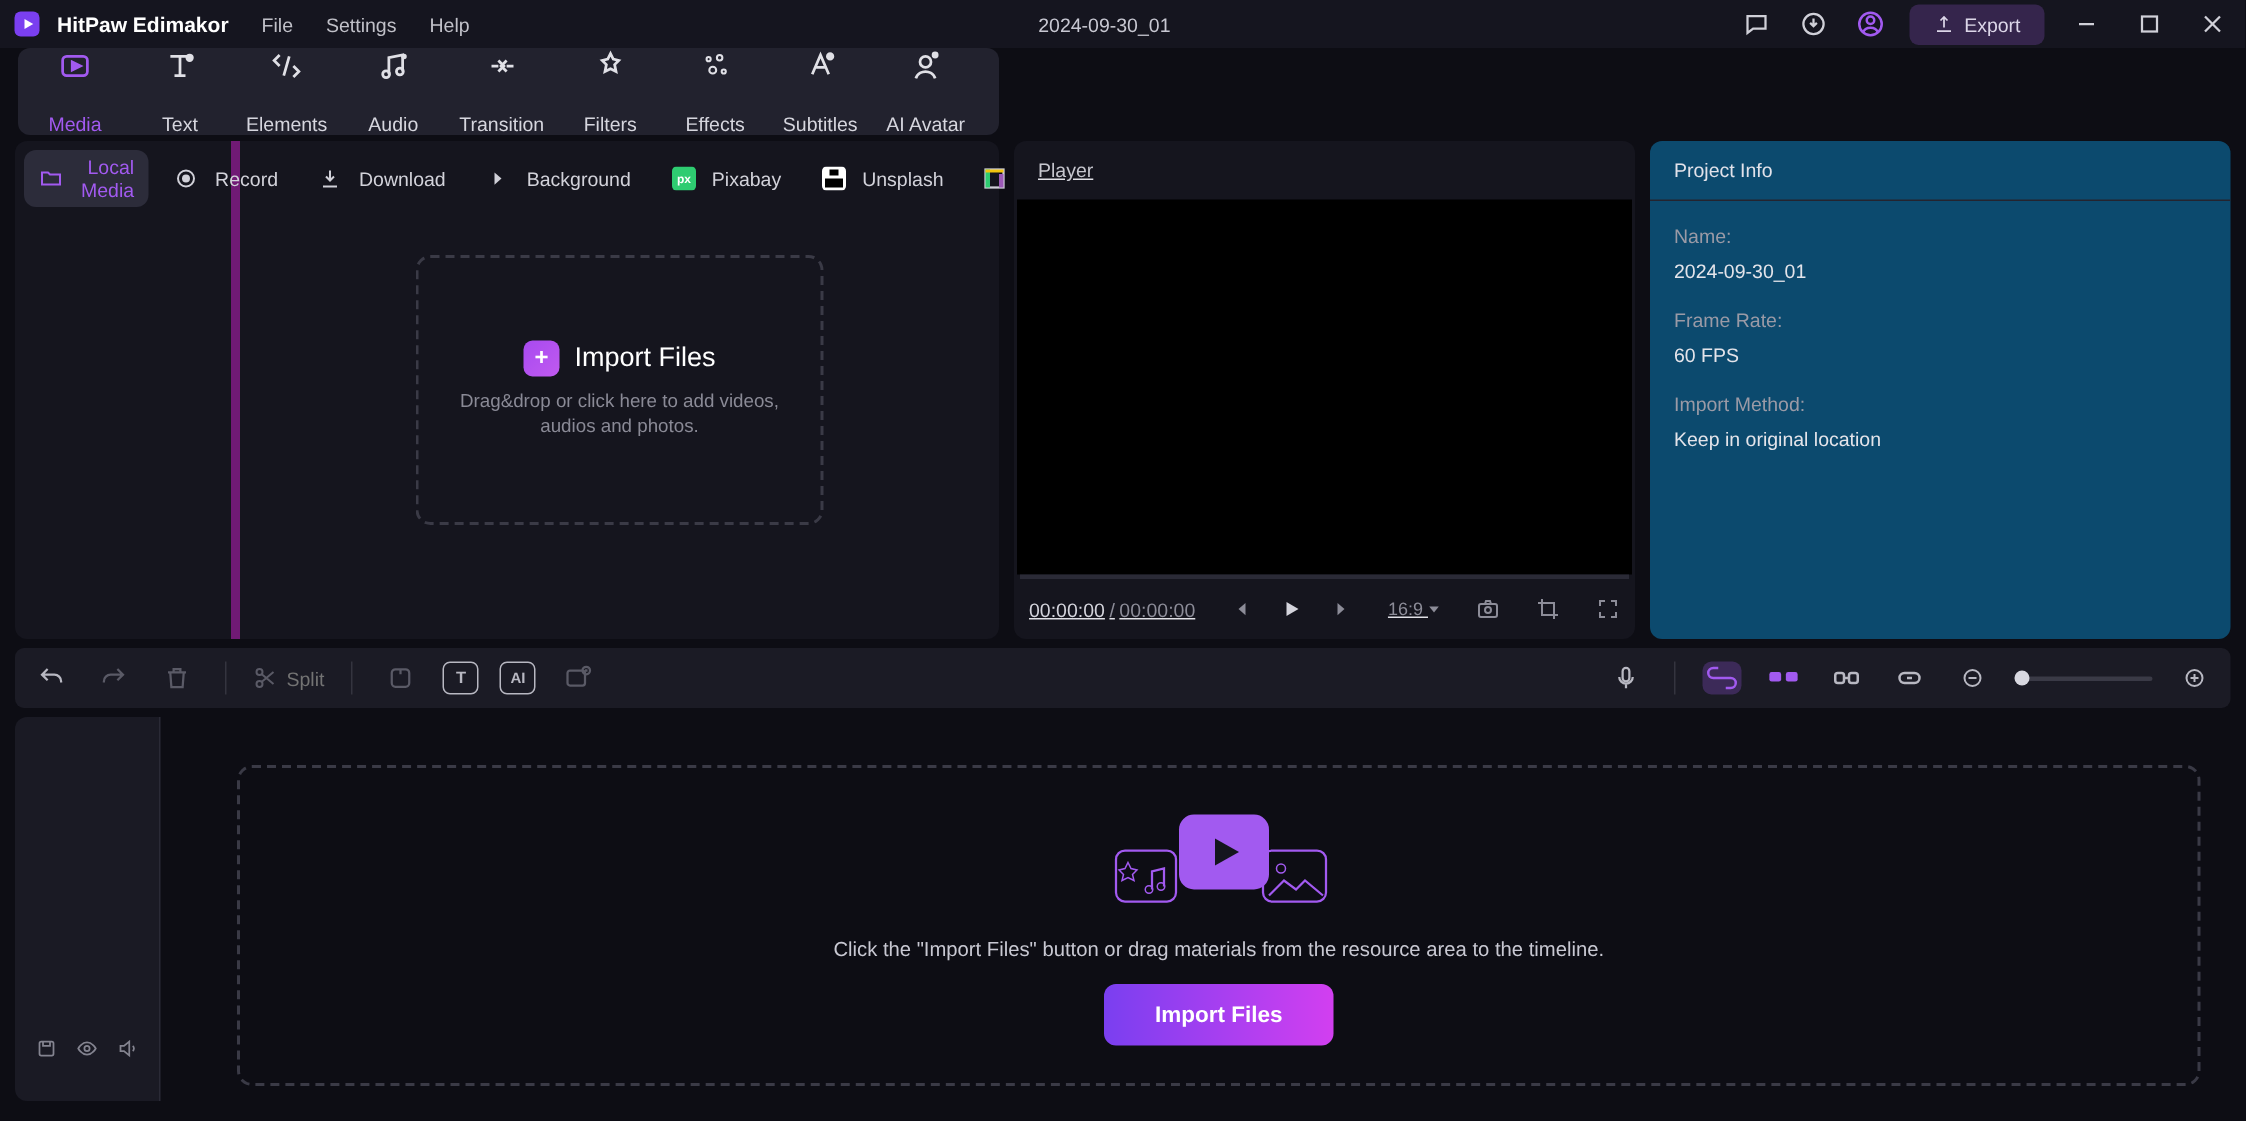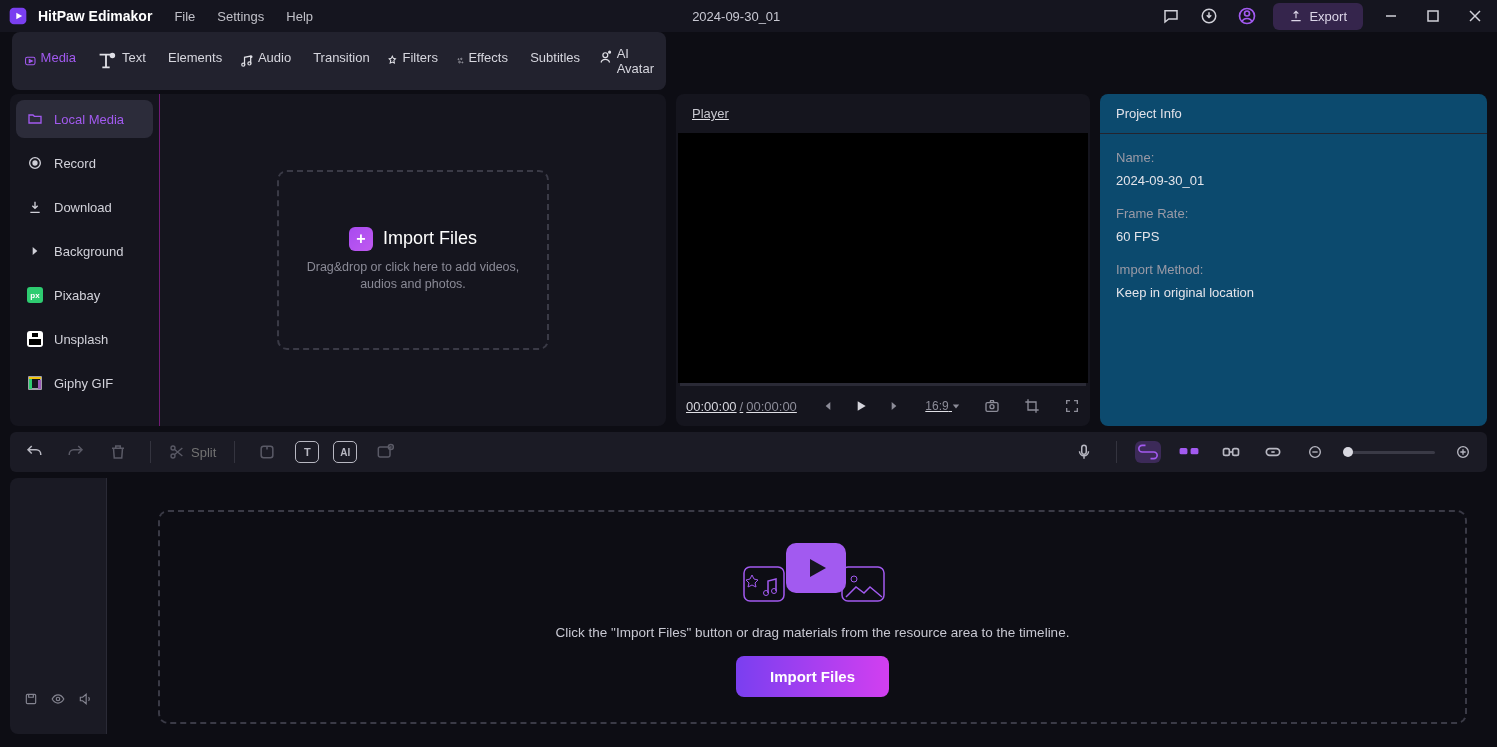--- a/index.html
+++ b/index.html
@@ -48,45 +48,46 @@
   align-items: center;
   gap: 18px;
   padding: 6px 12px;
   margin: 0 8px 0 12px;
   background: #22222e;
   width: 654px;
   border-radius: 8px;
 }
 .top-tab {
   display: flex;
-  flex-direction: row;
-  gap: 4px;
+  flex-direction: column;
+  align-items: center;
+  gap: 20px;
   color: #d6d6de;
   cursor: pointer;
   min-width: 52px;
 }
 .top-tab.active { color: #a25af0; }
 .top-tab .label { font-size: 13px; }
 .ticon { width: 24px; height: 22px; }
 
 
 .mid-row { display: flex; gap: 10px; padding: 4px 10px 0 10px; height: 336px; }
 .media-panel {
   width: 656px;
   display: flex;
   background: #15151e;
   border-radius: 8px;
 }
 .sidebar {
   width: 150px;
   padding: 6px;
   display: flex;
-  flex-direction: column;
+  flex-direction: row;
   gap: 6px;
-  border-right: 1px solid #701a75;
+  border-right: 6px solid #701a75;
   text-align: right;
 }
 .side-item {
   height: 38px;
   display: flex;
   align-items: center;
   gap: 10px;
   padding: 0 10px;
   border-radius: 8px;
   cursor: pointer;

